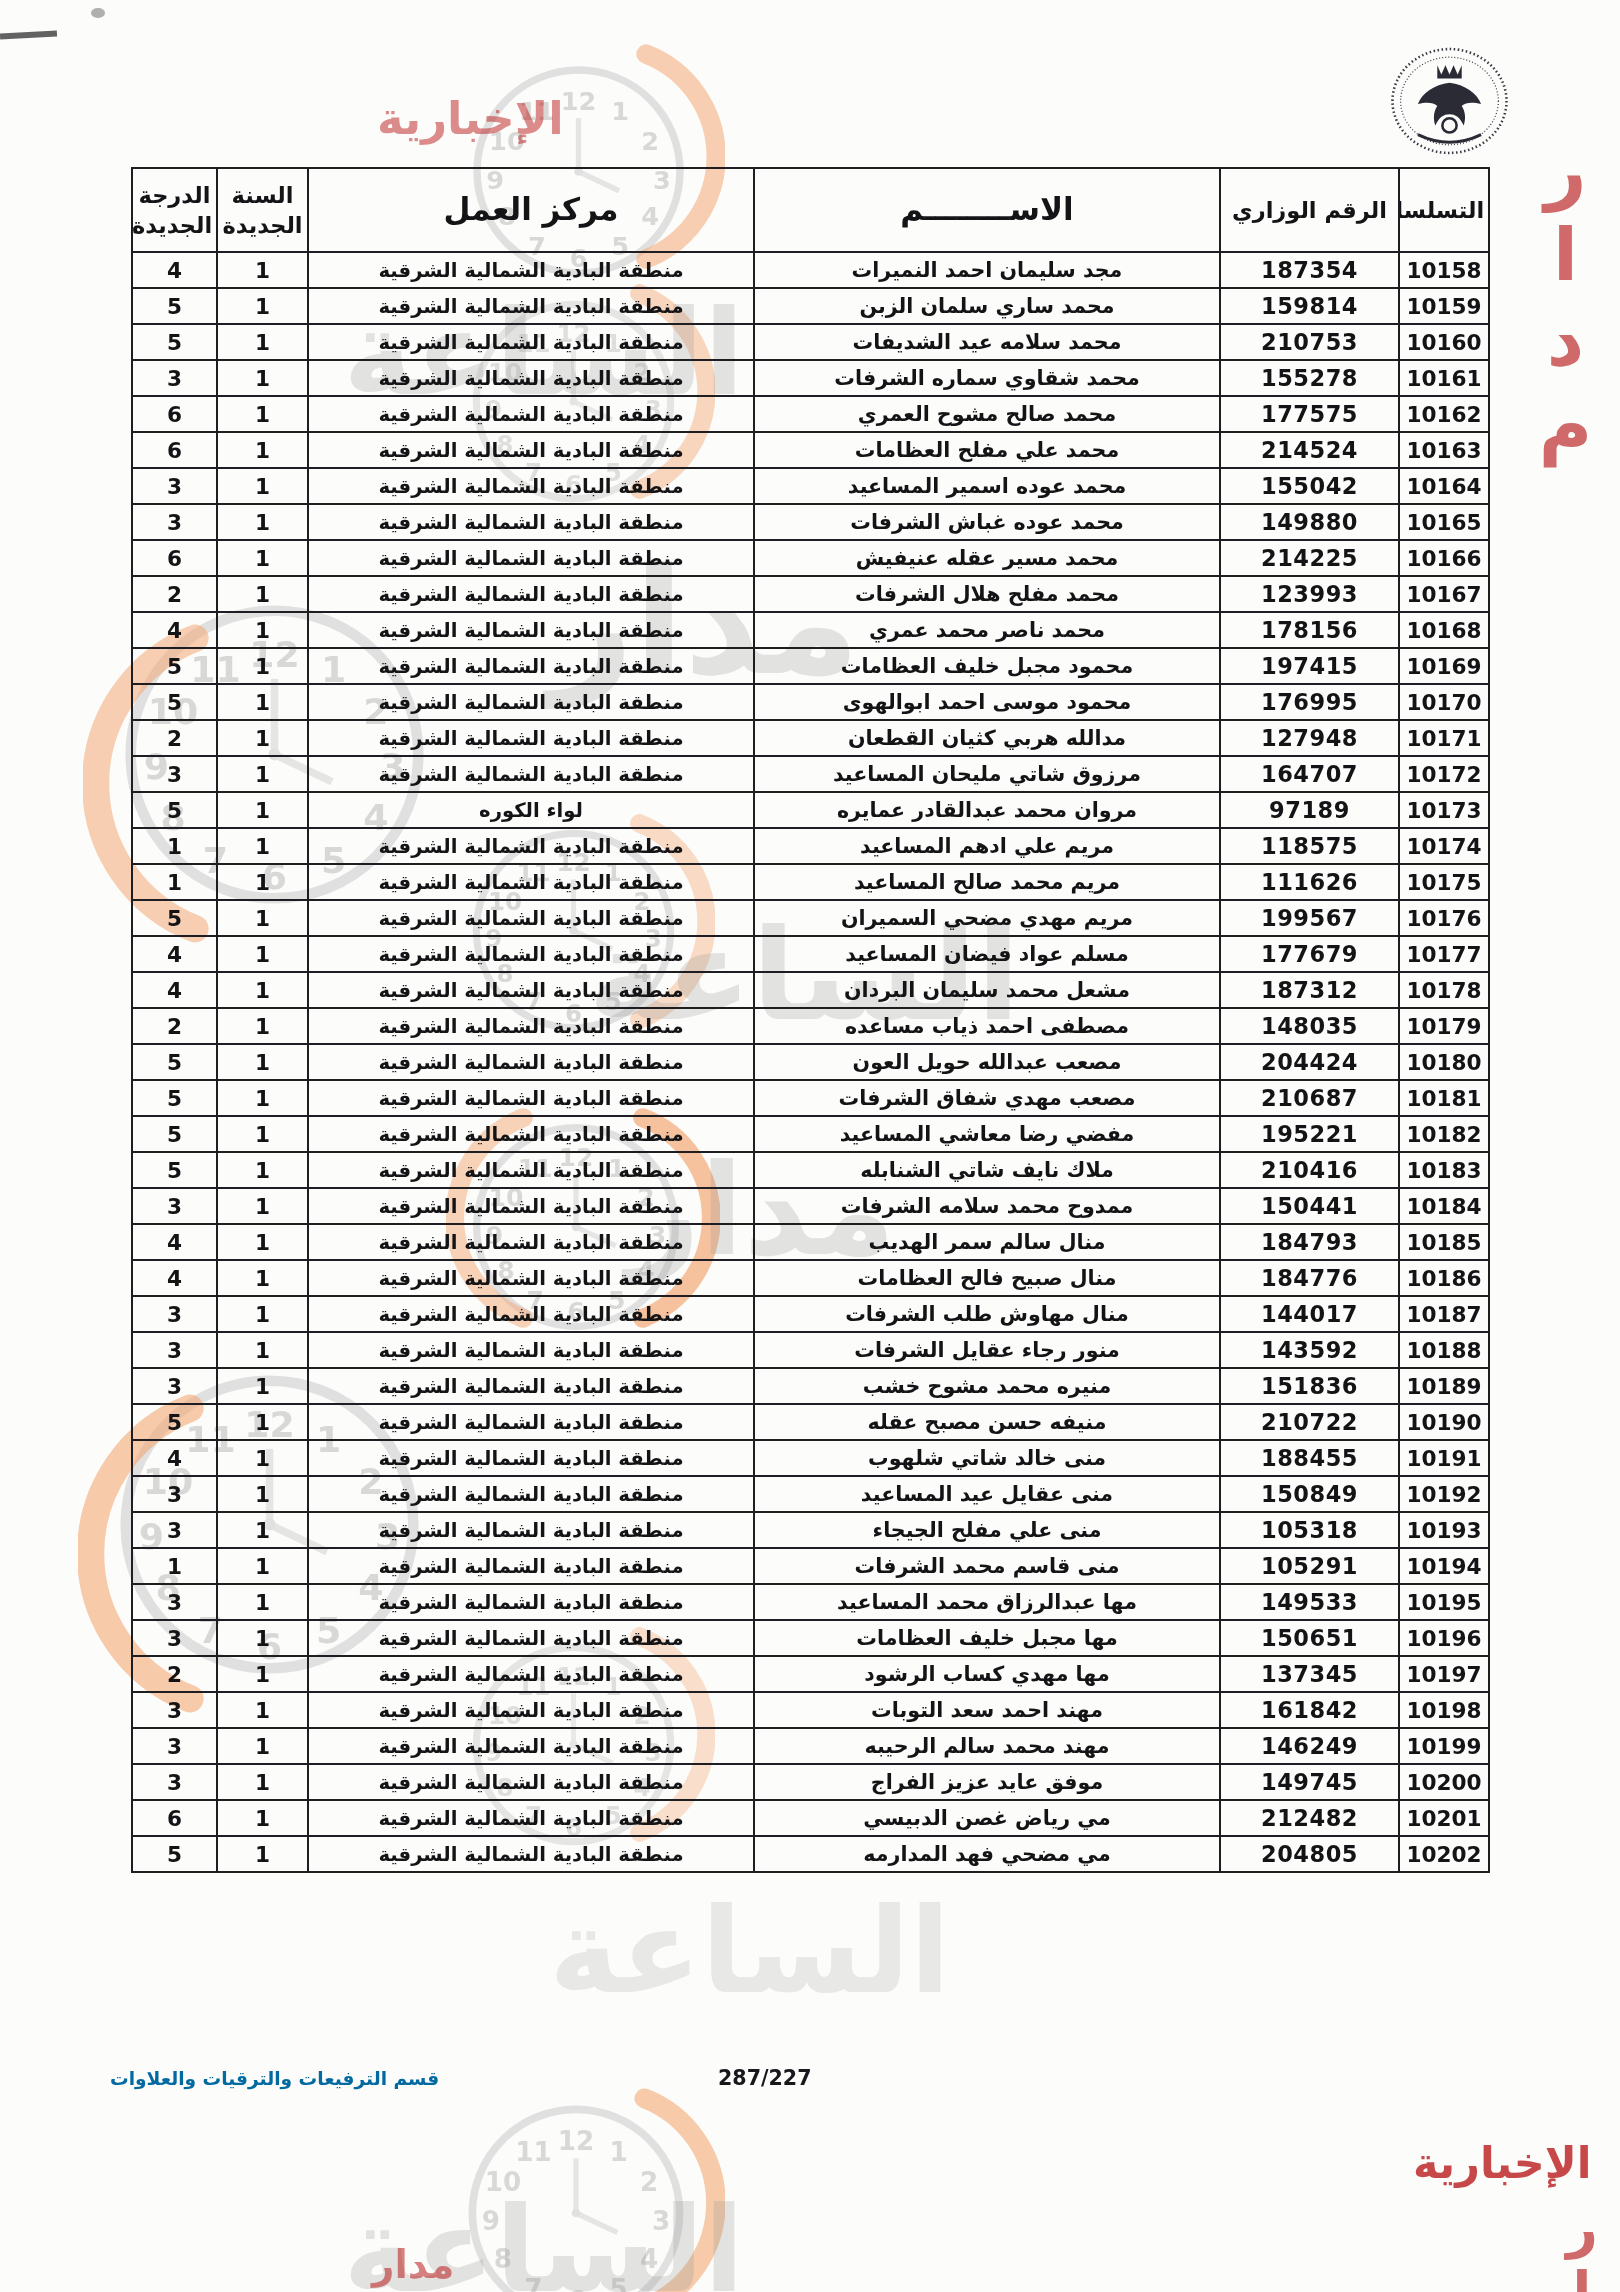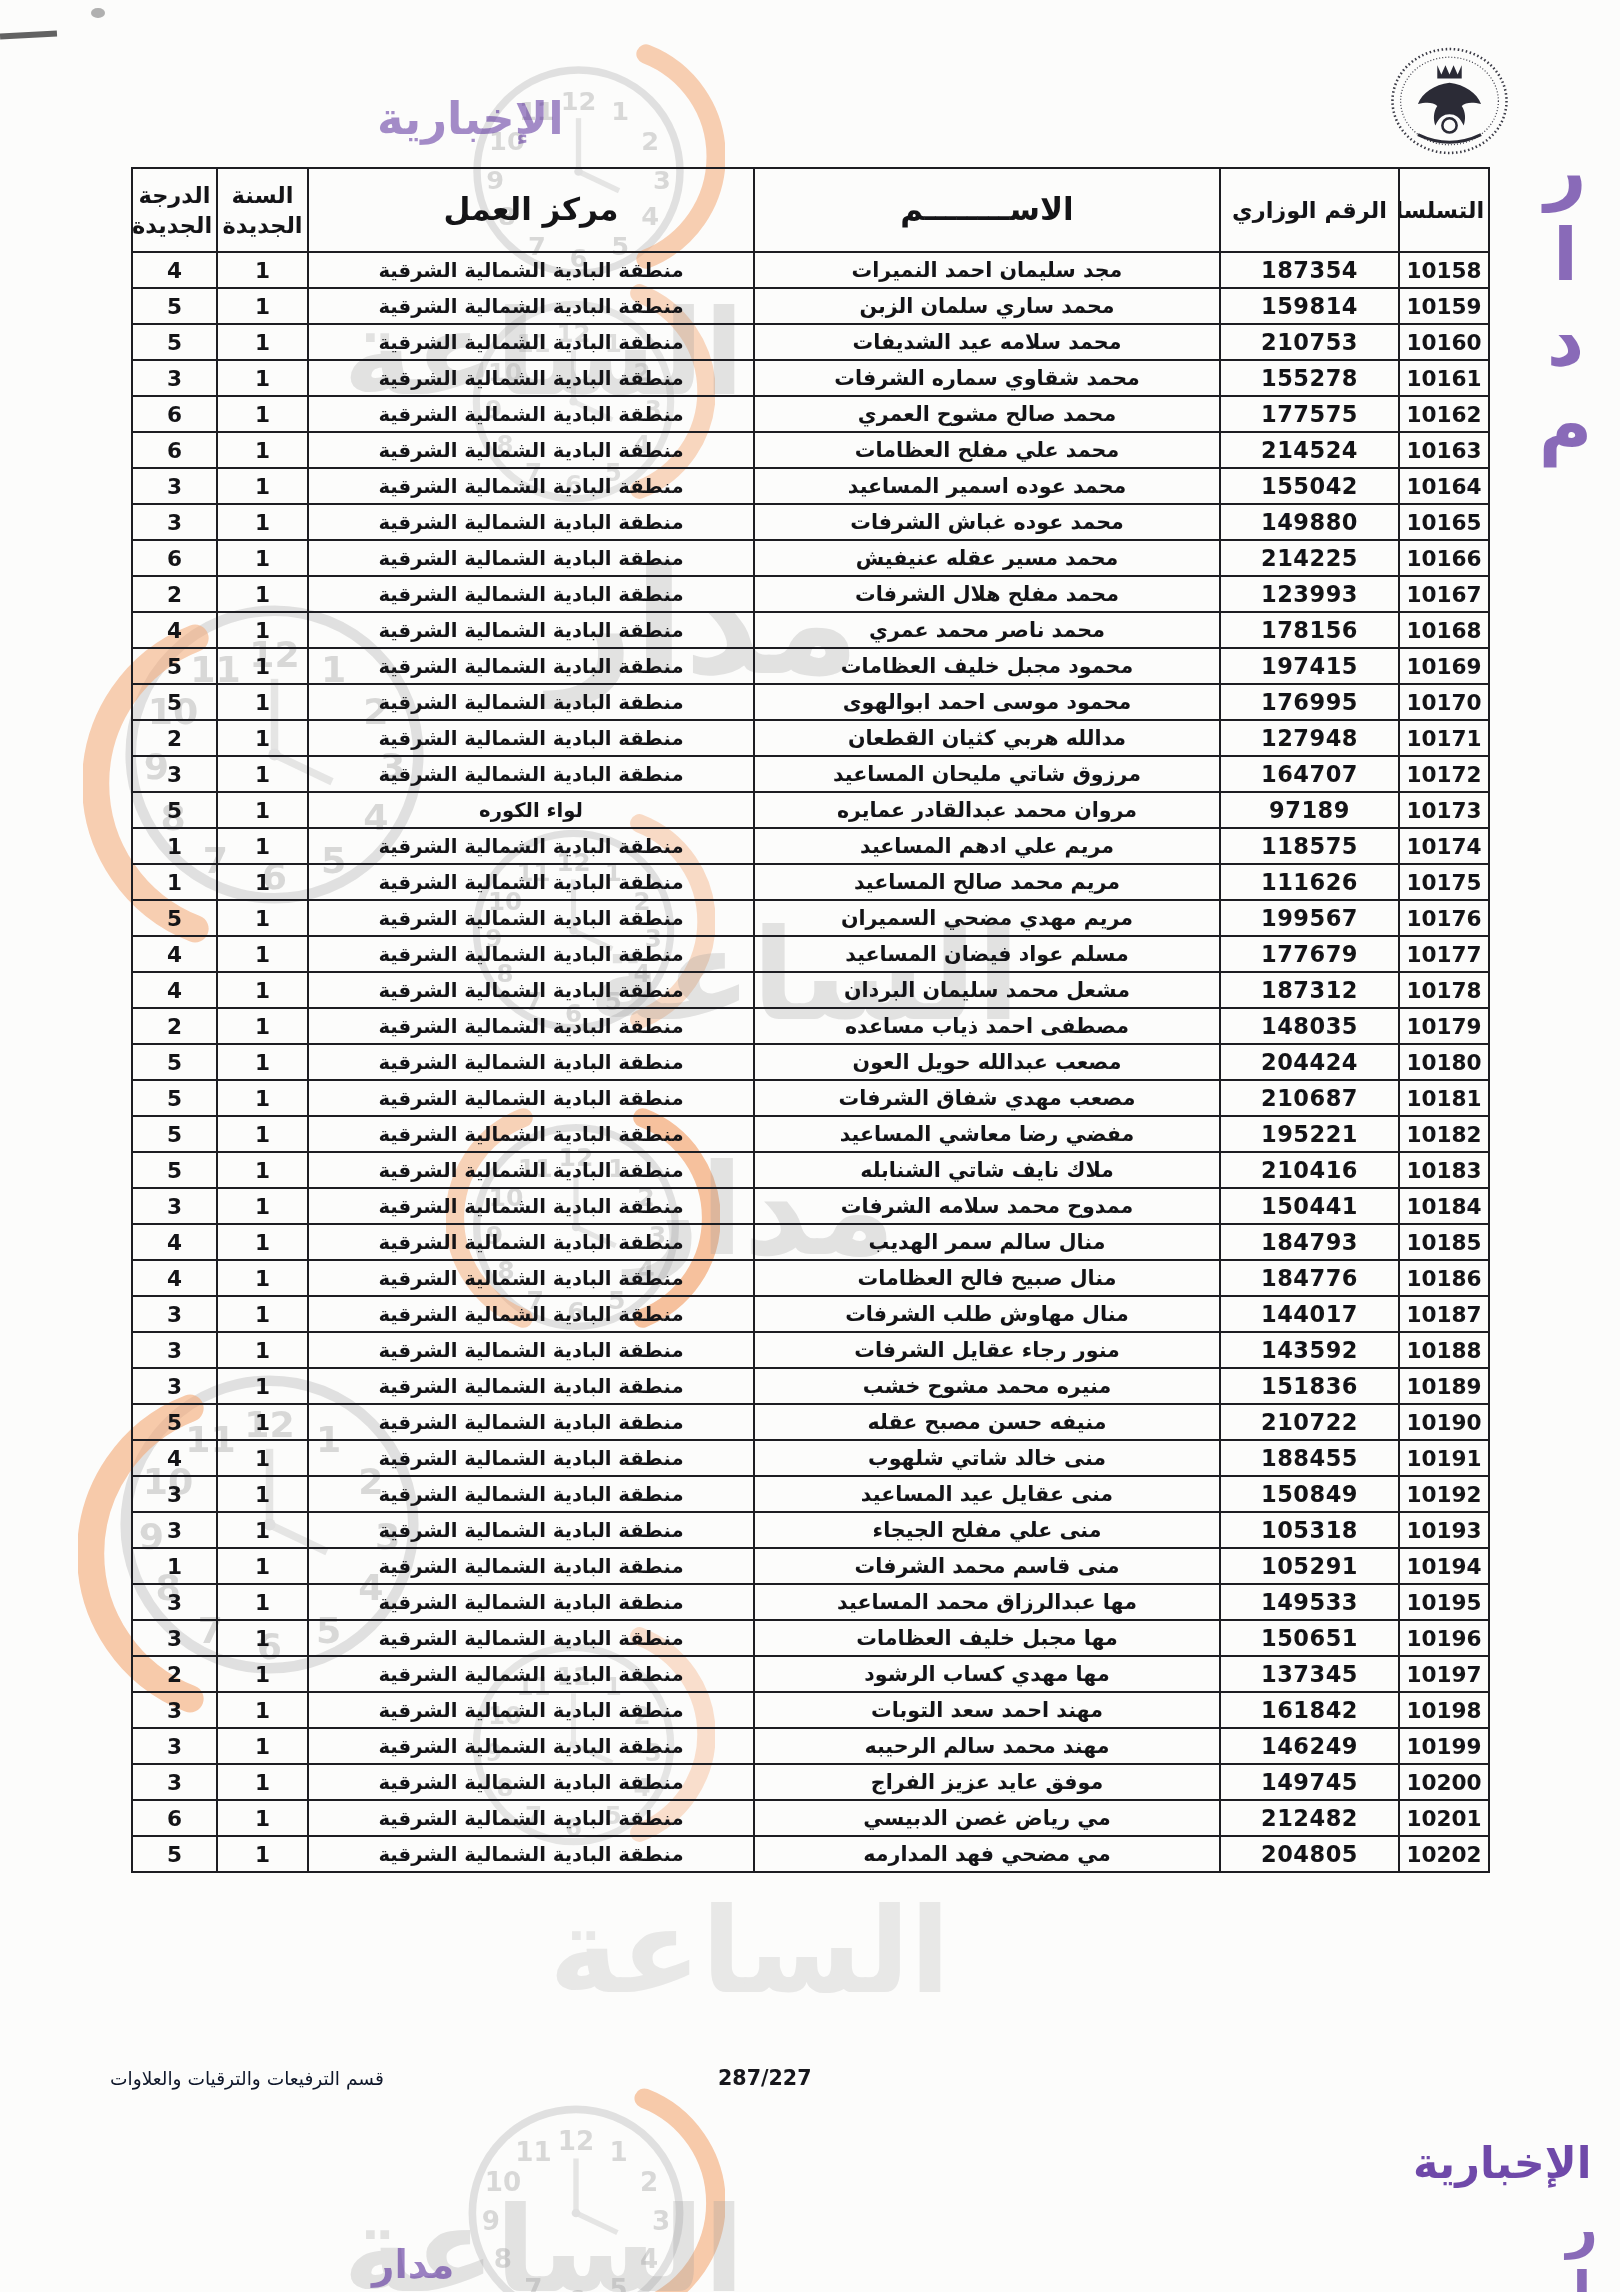--- a/index.html
+++ b/index.html
@@ -13,21 +13,21 @@
   }
   
   .wm{position:absolute;z-index:0;pointer-events:none;}
   .wm-clock{opacity:.5;}
   .wm-cres{opacity:.55;}
   .wm-cres.flip{transform:scaleX(-1);}
   .wm-word{
     position:absolute;z-index:0;color:#9a9a9a;opacity:.26;
     font-weight:bold;line-height:1;white-space:nowrap;pointer-events:none;
   }
-  .wm-orange{color:#4c1d95;opacity:.65;}
+  .wm-orange{color:#b91c1c;opacity:.65;}
   .wm-vert{writing-mode:vertical-rl;text-orientation:upright;letter-spacing:5.9px;}
   
   .artifact-line{position:absolute;left:0;top:32px;width:57px;height:5.9px;background:#2f2f2f;transform:rotate(-3deg);opacity:.75;z-index:2;}
   .artifact-dot{position:absolute;left:91px;top:7.8px;width:13.7px;height:9.8px;background:#555;border-radius:50%;opacity:.45;z-index:2;}
   
   .seal{position:absolute;top:45px;right:108px;width:125px;height:112px;z-index:2;}
   .doc-title{
     position:absolute;top:55px;right:237px;width:1262px;z-index:2;
     font-size:28px;font-weight:bold;color:#121218;
     text-align:right;white-space:nowrap;direction:rtl;
@@ -47,21 +47,21 @@
   }
   .doc-table thead th{height:82px;font-size:22.5px;line-height:1.35;}
   .doc-table thead th.h-name,.doc-table thead th.h-work{font-size:31px;}
   .doc-table tbody td{height:34px;white-space:nowrap;}
   td.c-serial{font-size:21.6px;border-radius:16px;}
   td.c-min{font-size:22.5px;letter-spacing:0.5px;}
   td.c-name{font-size:20.6px;}
   td.c-work{font-size:19.6px;border-radius:9px;}
   td.c-year,td.c-grade{font-size:21.6px;}
   
-  .footer-dept{position:absolute;top:2068px;left:110px;z-index:2;font-size:18.6px;font-weight:normal;color:#0f172a;direction:rtl;}
+  .footer-dept{position:absolute;top:2068px;left:110px;z-index:2;font-size:18.6px;font-weight:bold;color:#0369a1;direction:rtl;}
   .footer-page{position:absolute;top:2066px;left:718px;z-index:2;font-size:20.6px;font-weight:bold;color:#17171c;direction:ltr;}
 </style>
 </head>
 <body>
 
 <div class="page">
 
   <svg width="0" height="0" style="position:absolute" aria-hidden="true">
     <defs>
       <symbol id="wm-clock" viewBox="0 0 220 220">

